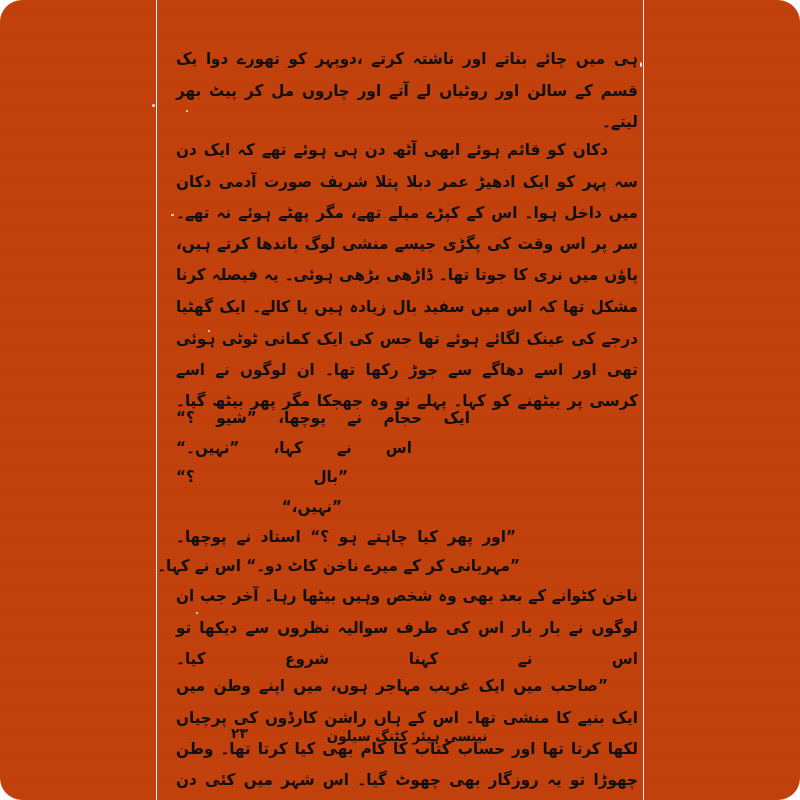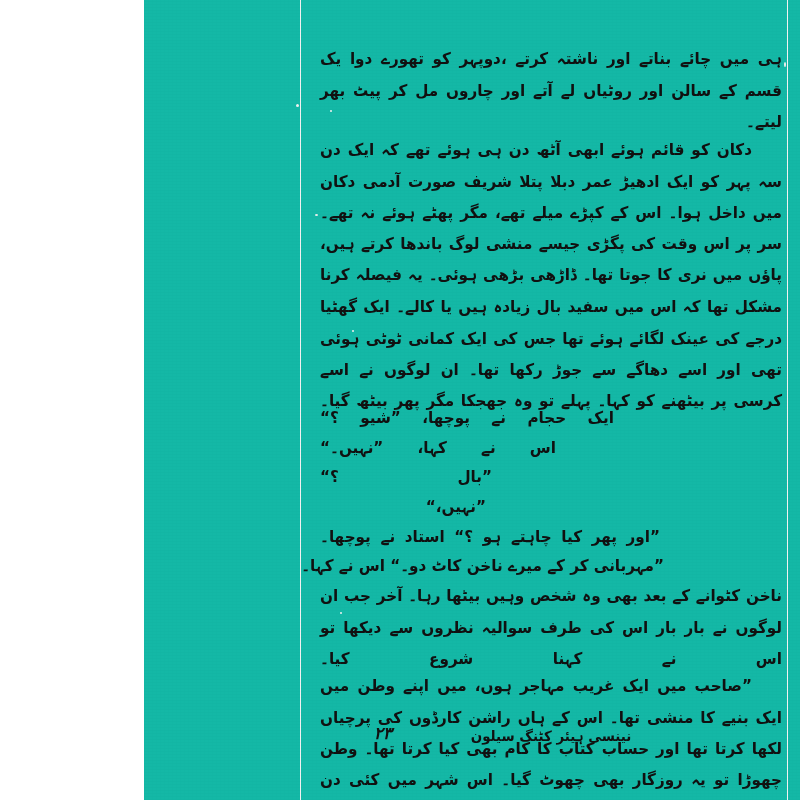--- a/index.html
+++ b/index.html
@@ -12,23 +12,24 @@
     width: 800px;
     height: 800px;
     overflow: hidden;
     font-family: "DejaVu Sans", sans-serif;
     -webkit-font-smoothing: antialiased;
   }
 
   
   .page-scan {
     position: relative;
-    width: 656px;
+    width: 800px;
     height: 800px;
-    background: #14b8a6;
+    background: #c2410c;
+    border-radius: 22px;
   }
 
   
   .scan-line {
     position: absolute;
     top: 0;
     bottom: 0;
     width: 1px;
     background: #f2f2f2;
     pointer-events: none;
@@ -113,26 +114,25 @@
     line-height: 22px;
     color: #111111;
     font-weight: 600;
     transform: scaleY(1.05);
   }
   .page-number {
     position: absolute;
     top: -4px;
     right: 390px;
     font-family: "DejaVu Sans", sans-serif;
-    font-size: 17px;
+    font-size: 14px;
     line-height: 22px;
     color: #111111;
     font-weight: 700;
     direction: rtl;
-    font-style: italic;
   }
 
   
   .grain {
     position: absolute;
     inset: 0;
     pointer-events: none;
     opacity: 0.035;
     background:
       repeating-linear-gradient(0deg,  rgba(0,0,0,0.5) 0px, rgba(0,0,0,0) 1px, rgba(0,0,0,0) 3px),

